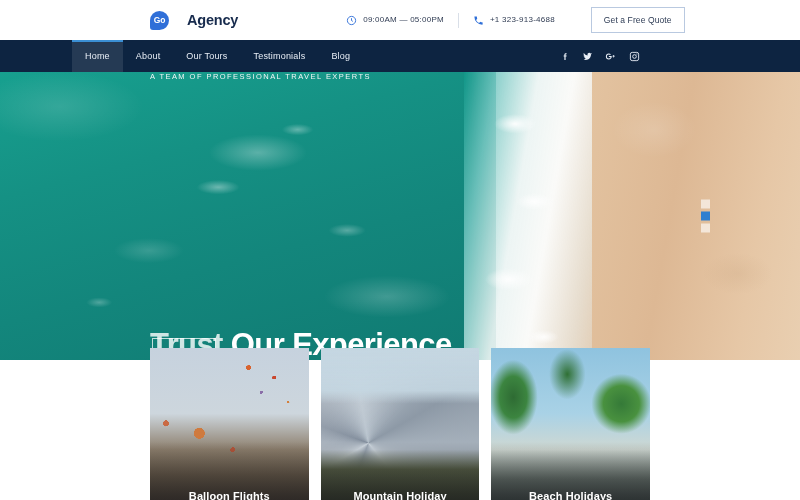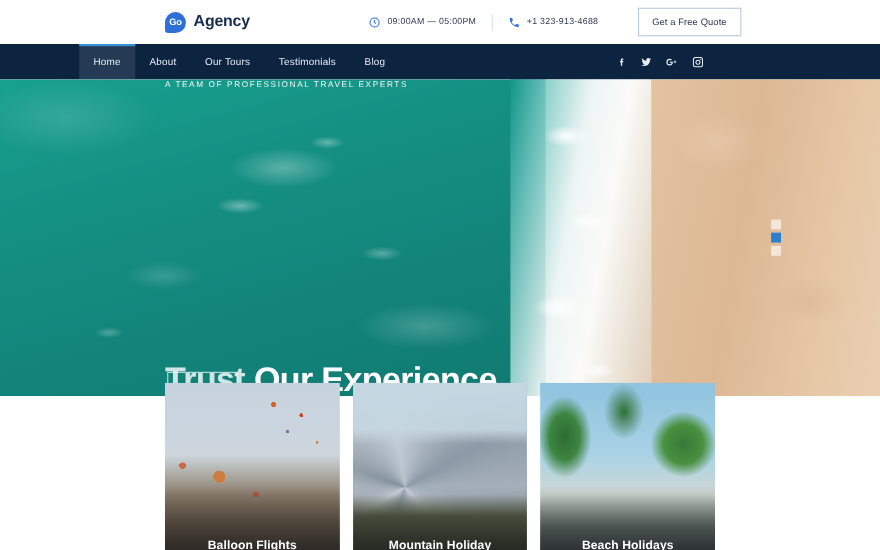--- a/index.html
+++ b/index.html
@@ -11,21 +11,21 @@
   }
 
   
   .topbar {
     height: 40px;
     background: #ffffff;
     display: flex;
     align-items: center;
     padding: 0 0 0 150px;
   }
-  .logo { display: flex; align-items: center; gap: 7px; }
+  .logo { display: flex; align-items: center; gap: 18px; }
   .logo-mark {
     width: 19px; height: 19px;
     background: #2f6fd8;
     border-radius: 50% 50% 50% 3px;
     color: #fff;
     font-size: 8.5px;
     font-weight: bold;
     display: flex; align-items: center; justify-content: center;
     letter-spacing: -0.2px;
   }

